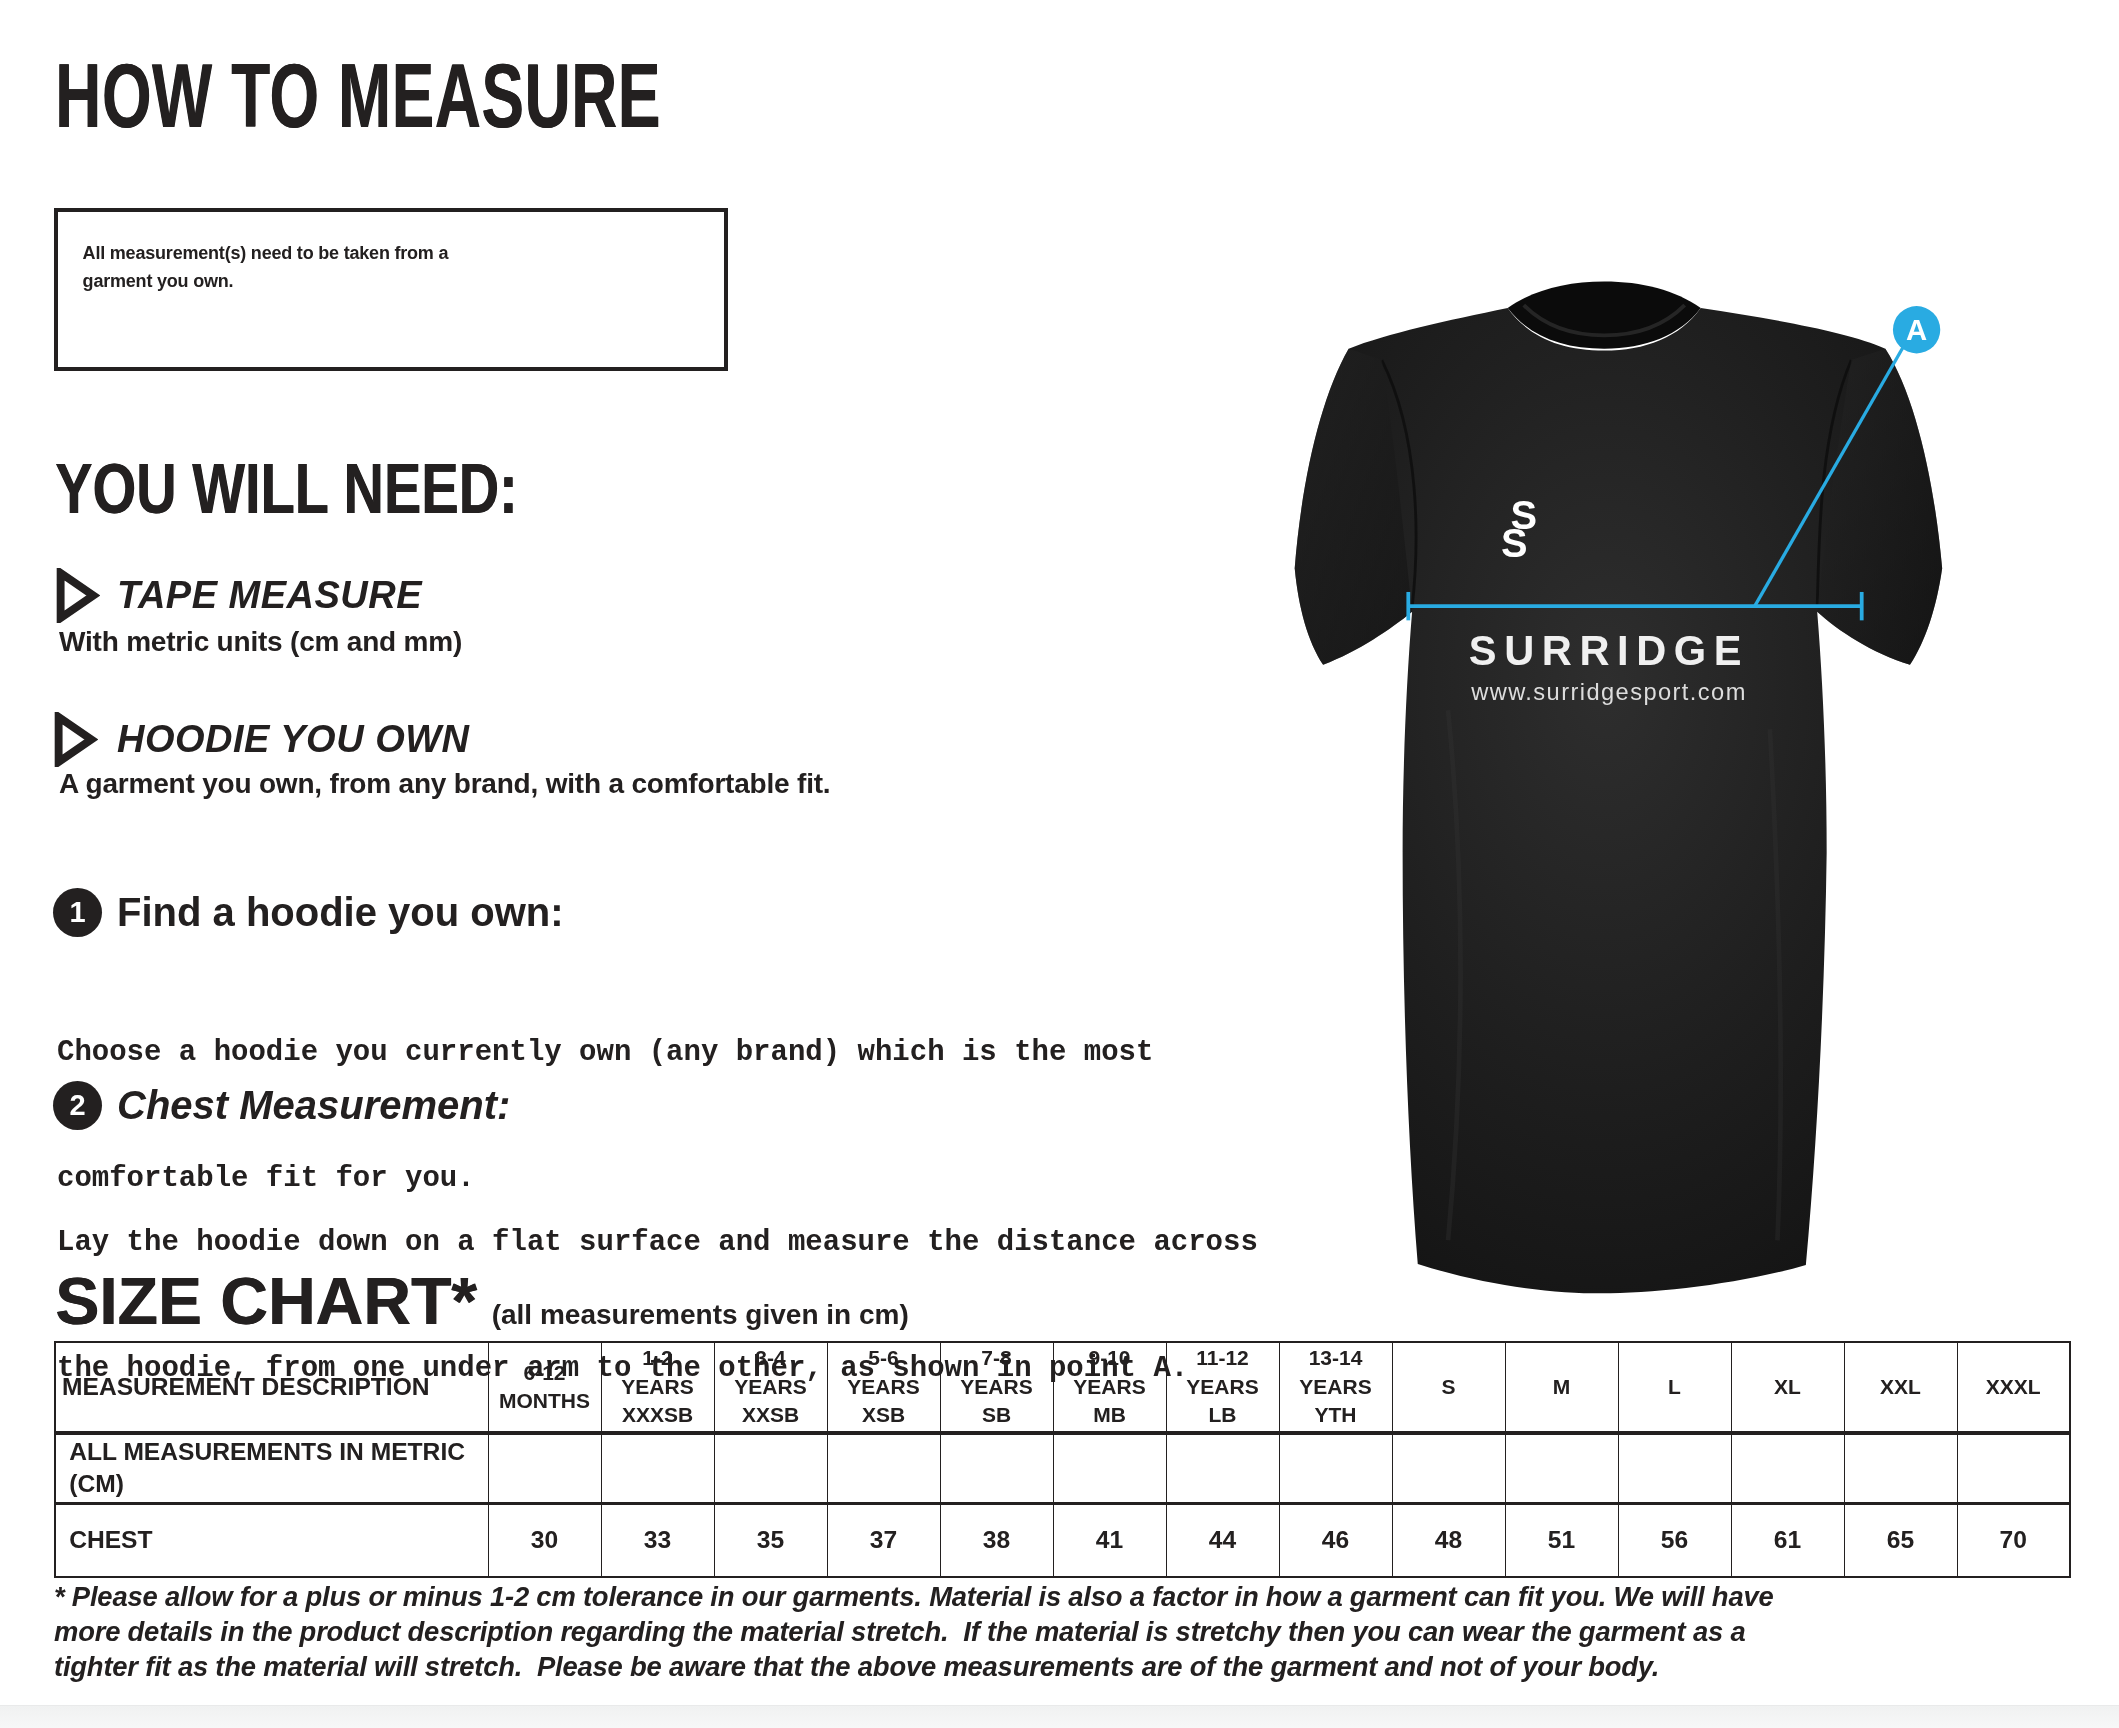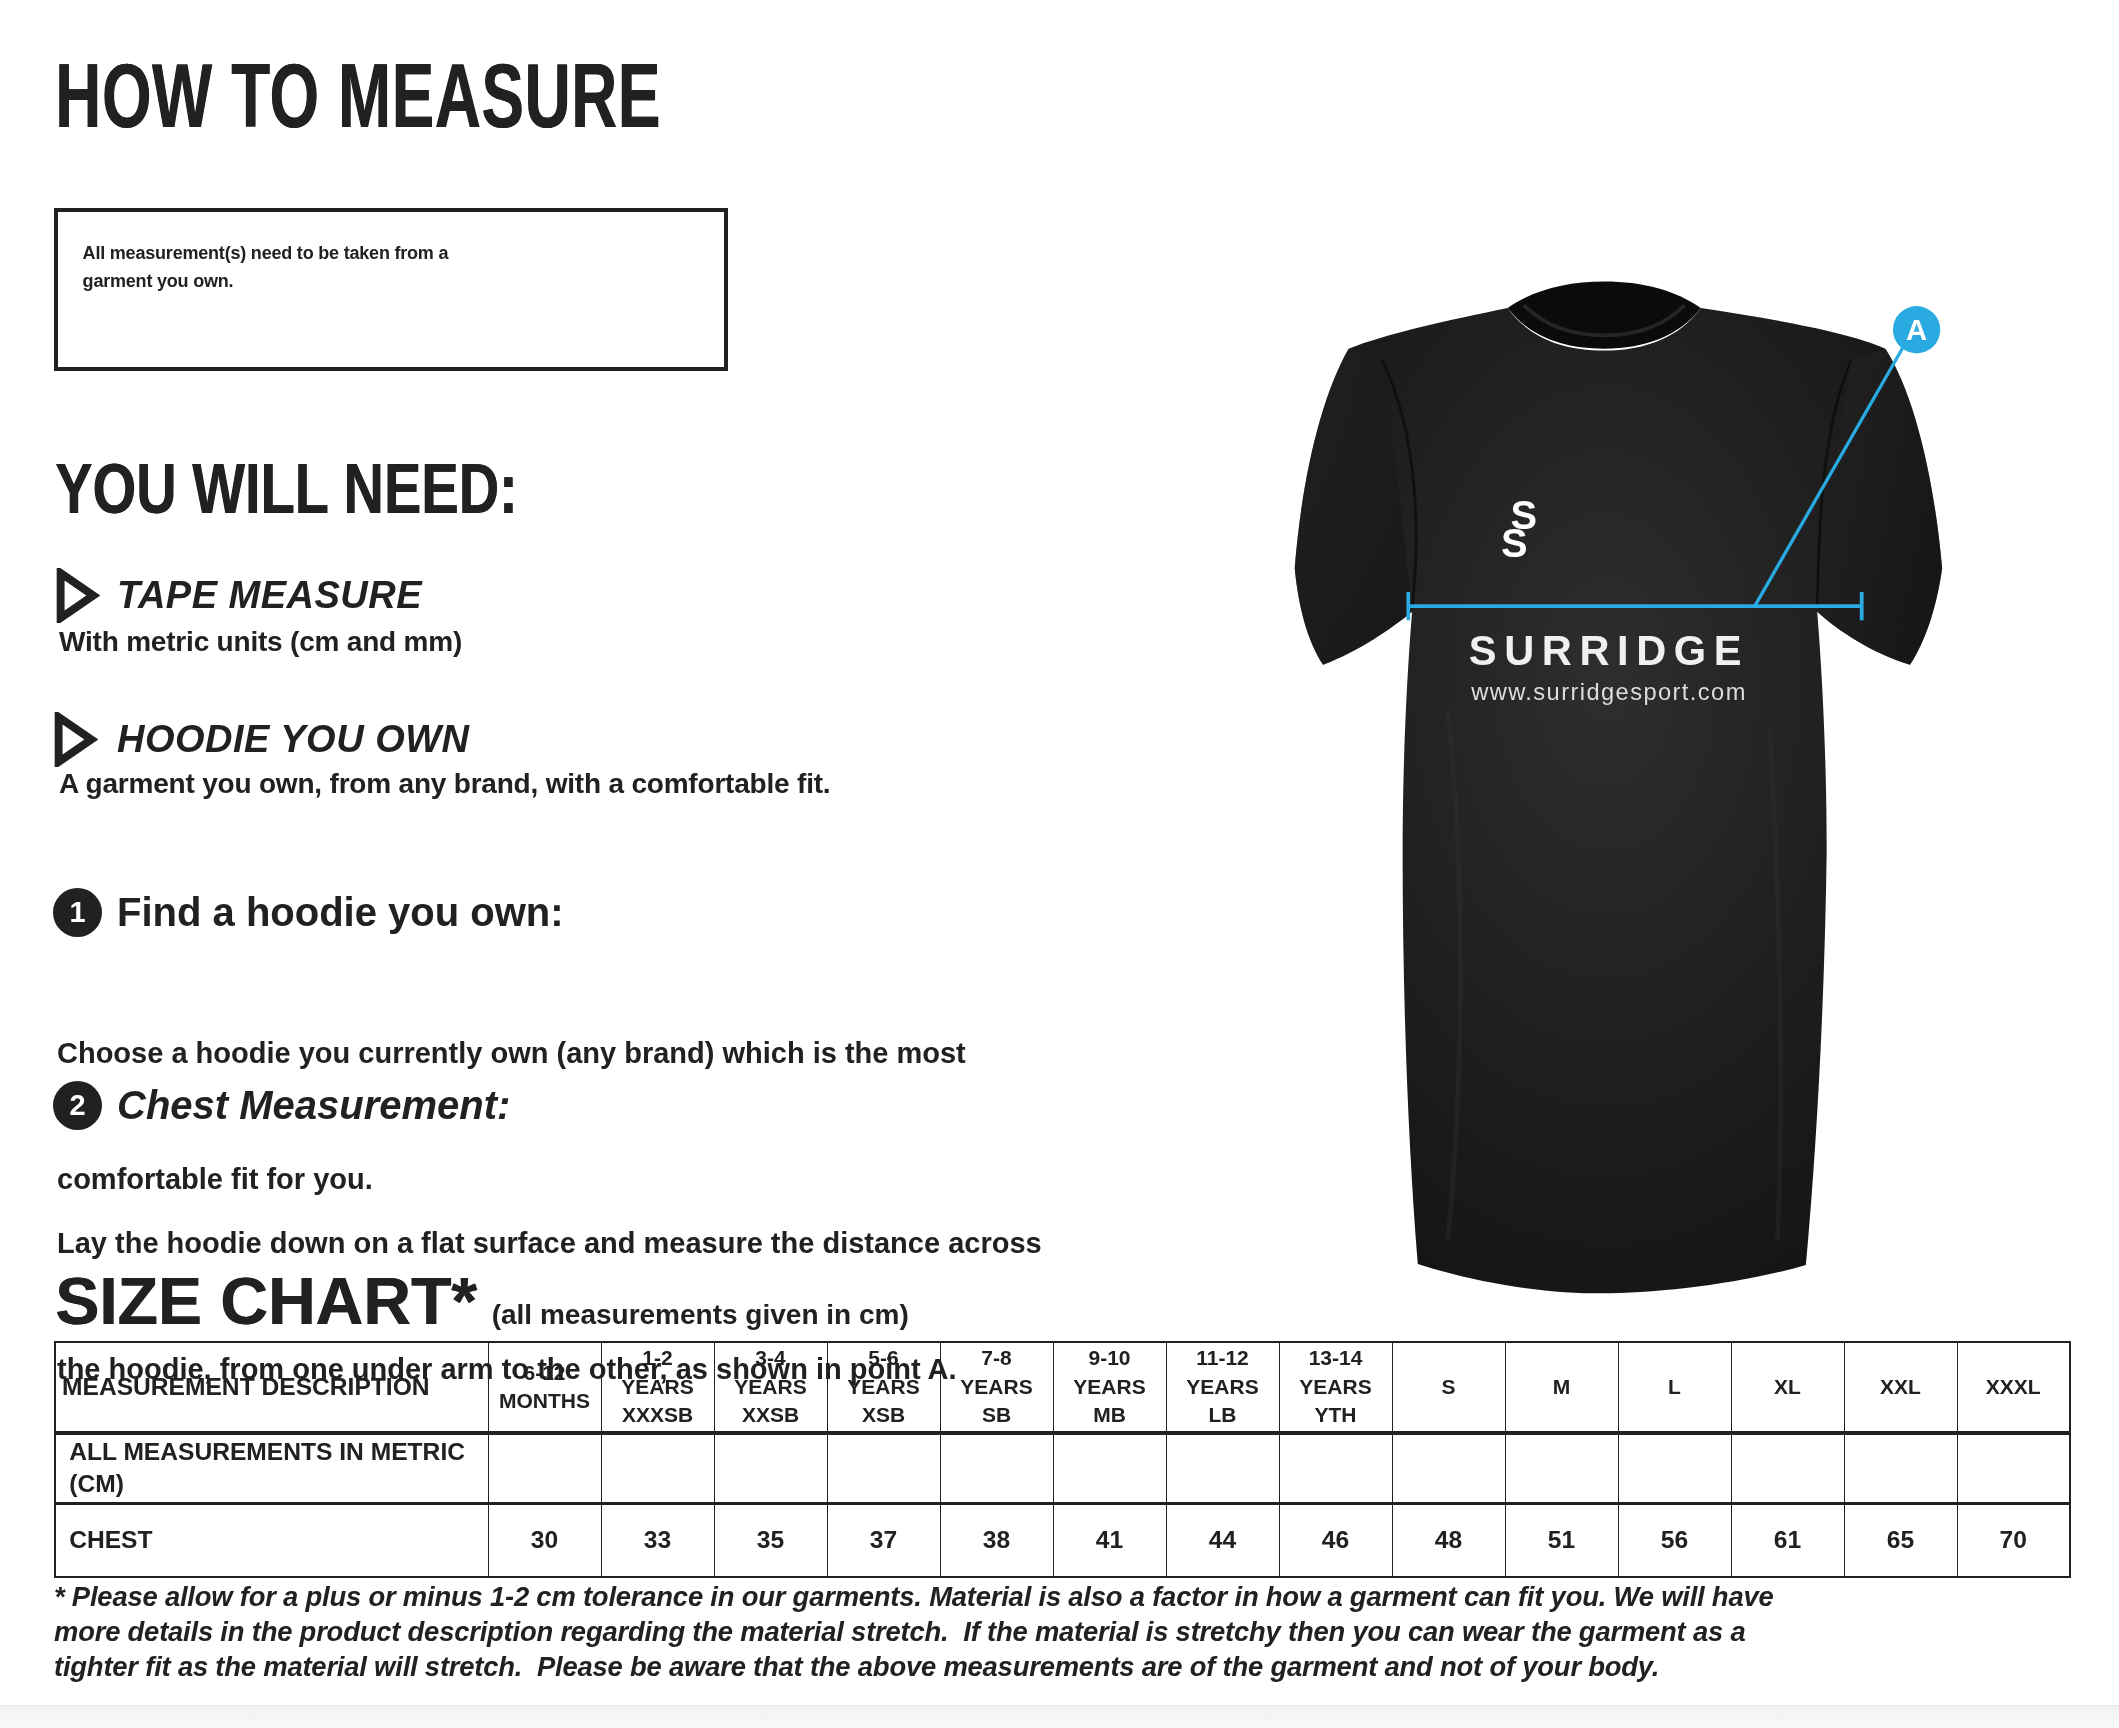--- a/index.html
+++ b/index.html
@@ -30,21 +30,21 @@
 
   .bullet-icon { width:45px; height:55px; }
   .bullet-label { font-size:38px; font-weight:700; line-height:55px; white-space:nowrap; letter-spacing:0.5px;font-style:italic; }
   .bullet-desc  { font-size:28px; font-weight:700; white-space:nowrap; letter-spacing:-0.2px; }
 
   .step-circle {
     width:49px; height:49px; border-radius:50%; background:#232020; color:#fff;
     font-size:29px; font-weight:700; display:flex; align-items:center; justify-content:center;
   }
   .step-heading { font-size:40px; font-weight:700; line-height:49px; white-space:nowrap; }
-  .step-body { font-size:29px; font-weight:700; line-height:1.45; white-space:pre; }
+  .step-body { font-size:29px; font-weight:700; line-height:1.45; white-space:pre;font-family:Liberation Mono, monospace; }
 
   .sc-heading { left:55px; top:1268px; line-height:66px; white-space:nowrap; }
   .sc-main { font-size:66px; font-weight:700; text-shadow:0.7px 0 0 #232020; letter-spacing:0; }
   .sc-sub  { font-size:28px; font-weight:700; margin-left:15px;margin-top:8px; }
 
   table.size-chart {
     position:absolute; left:54px; top:1341px; width:2016px;
     border-collapse:collapse; table-layout:fixed;
   }
   table.size-chart th, table.size-chart td {

